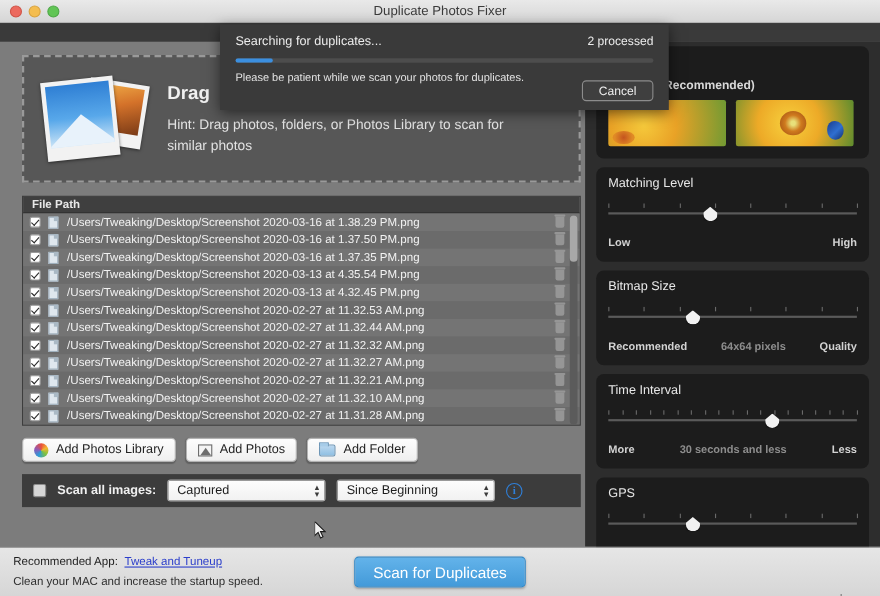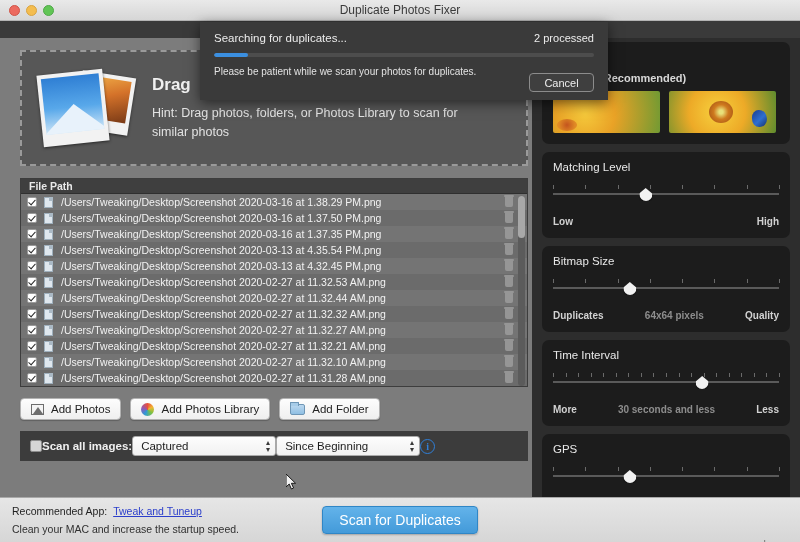--- a/index.html
+++ b/index.html
@@ -202,20 +202,21 @@
     border-radius: 1px 1px 0 0;
   }
 
   
   .scanbar {
     margin-top: 11px;
     height: 30px;
     background: #3c3c3c;
     display: flex; align-items: center;
     padding: 0 10px;
+    gap: 10px;
   }
   .cbox-lg {
     width: 12px; height: 12px; flex: 0 0 12px;
     background: #d6d6d6; border: 1px solid #8d8d8d; border-radius: 2px;
   }
   .scan-label { font-size: 11.5px; font-weight: bold; color: #f0f0f0; }
   .select {
     position: relative;
     width: 144px; height: 20px;
     background: linear-gradient(#fdfdfd,#f1f1f1);
@@ -472,29 +473,29 @@
             </div>
           </div>
         <div class="fl-scroll">
           <div class="fl-thumb"></div>
         </div>
       </div>
 
       <div class="btnrow">
         <div class="mbtn">
           <span class="bicon">
+              <span class="ic-lib"></span>
+            </span>
+          <span>Add Photos Library</span>
+        </div>
+        <div class="mbtn">
+          <span class="bicon">
               <span class="ic-photos"></span>
             </span>
           <span>Add Photos</span>
-        </div>
-        <div class="mbtn">
-          <span class="bicon">
-              <span class="ic-lib"></span>
-            </span>
-          <span>Add Photos Library</span>
         </div>
         <div class="mbtn">
           <span class="bicon">
               <span class="ic-folder"></span>
             </span>
           <span>Add Folder</span>
         </div>
       </div>
 
       <div class="scanbar">
@@ -554,21 +555,21 @@
                 <span class="tick" style="left:42.857142857142854%"></span>
                 <span class="tick" style="left:57.14285714285714%"></span>
                 <span class="tick" style="left:71.42857142857143%"></span>
                 <span class="tick" style="left:85.71428571428571%"></span>
                 <span class="tick" style="left:100%"></span>
               </div>
               <div class="track"></div>
               <div class="knob" style="left:34%"></div>
             </div>
             <div class="slider-labels">
-              <span>Duplicates</span>
+              <span>Recommended</span>
               <span class="sl-mid">64x64 pixels</span>
               <span>Quality</span>
             </div>
           </div>
           <div class="panel">
             <div class="panel-title">Time Interval</div>
             <div class="slider-wrap">
               <div class="ticks">
                 <span class="tick" style="left:0%"></span>
                 <span class="tick" style="left:5.555555555555555%"></span>

